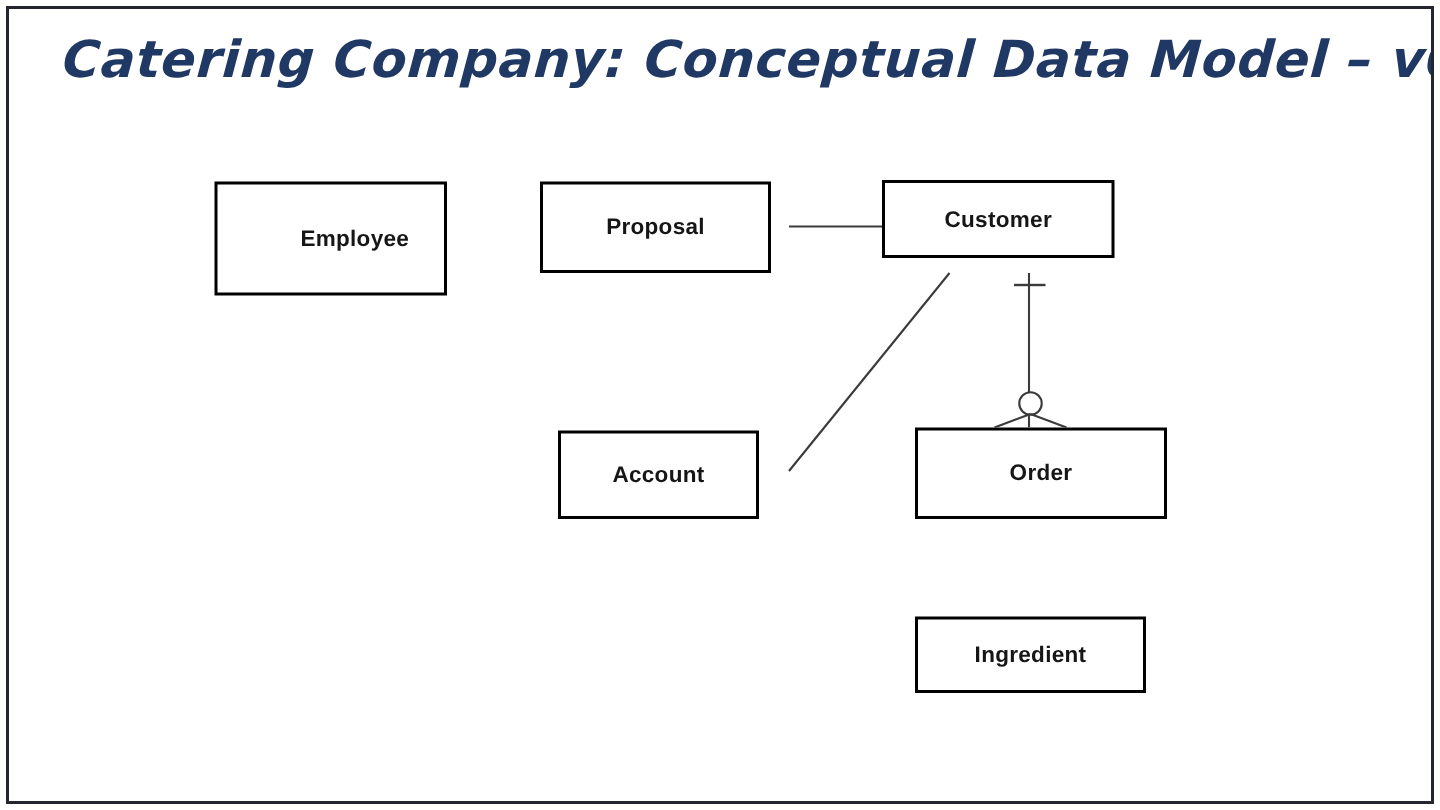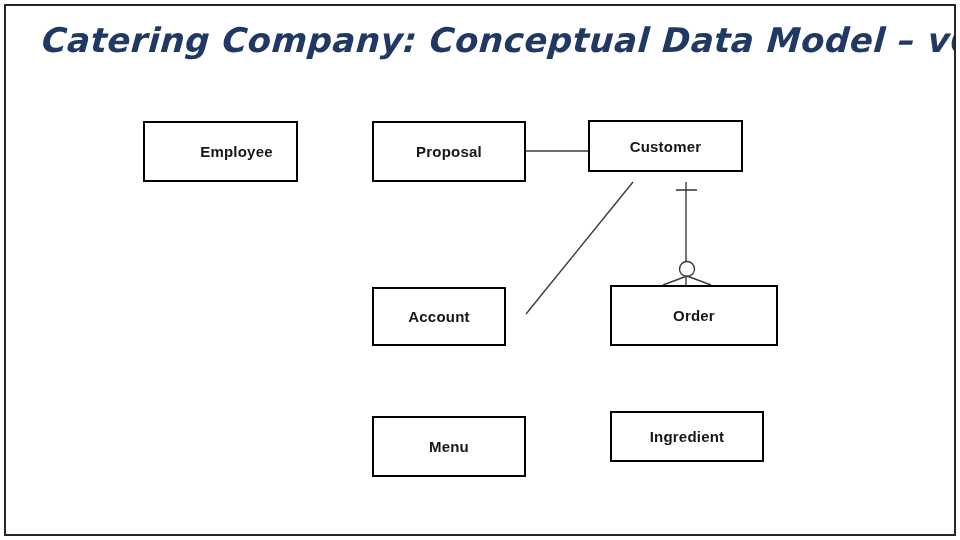--- a/index.html
+++ b/index.html
@@ -49,22 +49,22 @@
     align-items: center;
     justify-content: center;
   }
   .entity span {
     font-weight: 700;
     font-size: 15px;
     color: #161616;
     letter-spacing: 0.2px;
   }
   
-  .e-employee   { left: 137px; top: 115px; width: 155px; height: 61px; padding-left: 32px; }
-  .e-proposal   { left: 366px; top: 115px; width: 154px; height: 61px; }
+  .e-employee   { left: 137px; top: 115px; width: 155px; height: 76px; padding-left: 32px; }
+  .e-proposal   { left: 354px; top: 115px; width: 154px; height: 61px; }
   .e-customer   { left: 582px; top: 114px; width: 155px; height: 52px; }
   .e-account    { left: 366px; top: 281px; width: 134px; height: 59px; }
   .e-order      { left: 604px; top: 279px; width: 168px; height: 61px; }
   .e-menu       { left: 366px; top: 410px; width: 154px; height: 61px; }
   .e-ingredient { left: 604px; top: 405px; width: 154px; height: 51px; }
 </style>
 </head>
 <body>
 
 <div class="frame">
@@ -105,21 +105,18 @@
   </div>
 
   <div class="entity e-account">
     <span>Account</span>
   </div>
 
   <div class="entity e-order">
     <span>Order</span>
   </div>
 
-  <div class="entity e-menu">
-    <span>Menu</span>
-  </div>
 
   <div class="entity e-ingredient">
     <span>Ingredient</span>
   </div>
 
 </div>
 
 </body></html>

